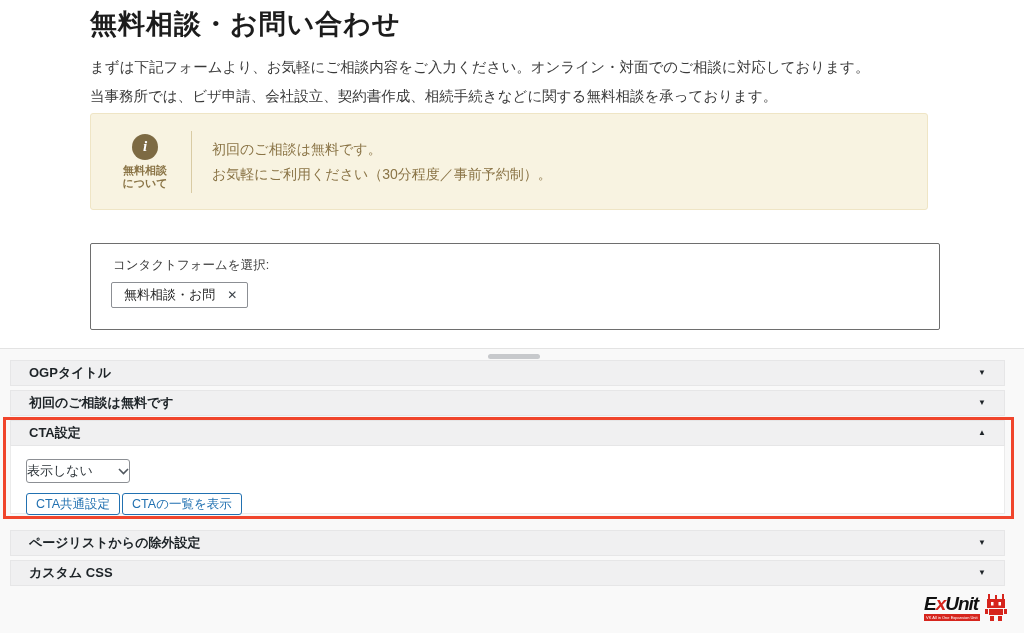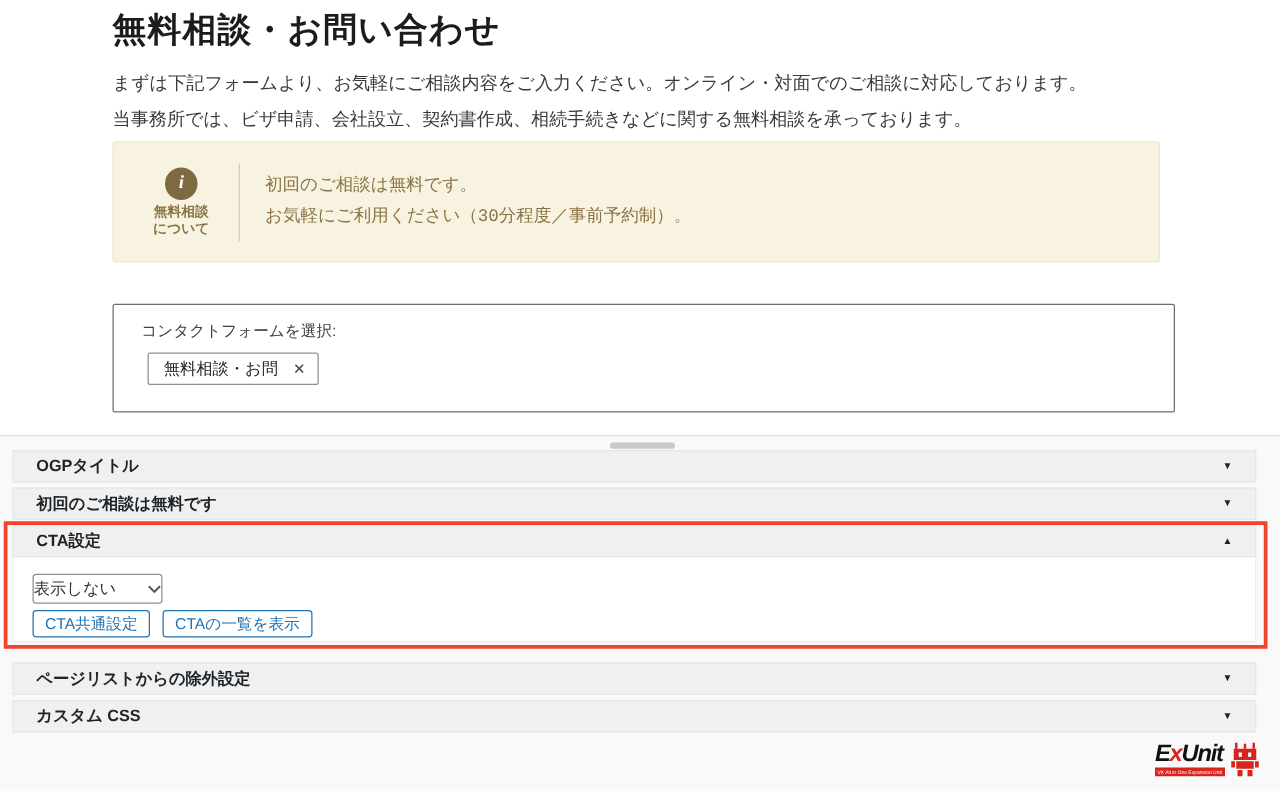--- a/index.html
+++ b/index.html
@@ -14,26 +14,26 @@
 
   .info-box { position:absolute; top:113px; left:90px; width:838px; height:97px;
               background:#f8f3e1; border:1px solid #efe5c5; border-radius:3px;
               display:flex; align-items:center; padding:0 20px; }
   .info-side { width:68px; text-align:center; flex:none; }
   .info-icon { width:26px; height:26px; border-radius:50%; background:#7d6a43; color:#fff;
                font-family:"Liberation Serif",serif; font-style:italic; font-weight:bold;
                font-size:15px; line-height:25px; text-align:center; margin:0 auto 4px; }
   .info-side-label { font-size:11px; font-weight:bold; color:#8a7446; line-height:13px; }
   .info-divider { width:1px; height:62px; background:#d9cba4; margin:0 20px 0 12px; flex:none; }
-  .info-lines { font-size:14px; color:#8a7446; line-height:25px;font-family:Liberation Mono, monospace; }
+  .info-lines { font-size:14px; color:#8a7446; line-height:25px; }
 
   .form-box { position:absolute; top:243px; left:90px; width:850px; height:87px;
               background:#fff; border:1.5px solid #6e6e6e; border-radius:2px; }
   .form-label { margin:13px 0 0 22px; font-size:12.5px; color:#404040; }
-  .chip { margin:8px 0 0 27px; display:inline-flex; align-items:center; gap:12px; height:26px;
+  .chip { margin:8px 0 0 20px; display:inline-flex; align-items:center; gap:12px; height:26px;
           padding:0 10px 0 12px; border:1px solid #8c8f94; border-radius:2px;
           font-size:13px; color:#1e1e1e; background:#fff; cursor:pointer; }
   .chip-x { font-size:12px; color:#3c434a; }
 
   
   .bottom-bg { position:absolute; top:348px; left:0; width:1024px; height:285px;
                background:#f9f9f9; border-top:1px solid #e3e3e3; }
   .drag-handle { position:absolute; top:354px; left:488px; width:52px; height:5px;
                  background:#c7c9cc; border-radius:3px; cursor:row-resize; }
 
@@ -44,21 +44,21 @@
   .panel-label { font-size:13px; font-weight:bold; color:#1d2327; }
   .chev { font-size:8px; color:#1d2327; line-height:1; }
 
   .panel-cta { margin-bottom:16px; }
   .panel-cta .panel-header { margin-bottom:0; }
   .cta-body { height:68px; background:#fff; border:1px solid #ebebeb; border-top:none;
               padding:13px 0 0 15px; }
   .wp-select { width:104px; height:24px; background:#fff; border:1px solid #8c8f94; border-radius:3px;
                display:flex; align-items:center; justify-content:space-between; padding:0 0;
                font-size:13px; color:#2c3338; cursor:pointer; }
-  .btn-row { margin-top:5px; display:flex; gap:10px; }
+  .btn-row { margin-top:10px; display:flex; gap:2px; }
   .wp-btn { height:22px; padding:0 9px; background:#fff; border:1px solid #2271b1; border-radius:3px;
             color:#2271b1; font-size:12.5px; font-family:inherit; cursor:pointer; display:inline-flex;
             align-items:center; }
 
   .red-overlay { position:absolute; top:417px; left:3px; width:1011px; height:102px;
                  border:3px solid #f0452c; pointer-events:none; }
 
   
   .exunit { position:absolute; top:594px; left:924px; display:flex; align-items:flex-start; gap:4px; }
   .exunit-textcol { display:flex; flex-direction:column; }

